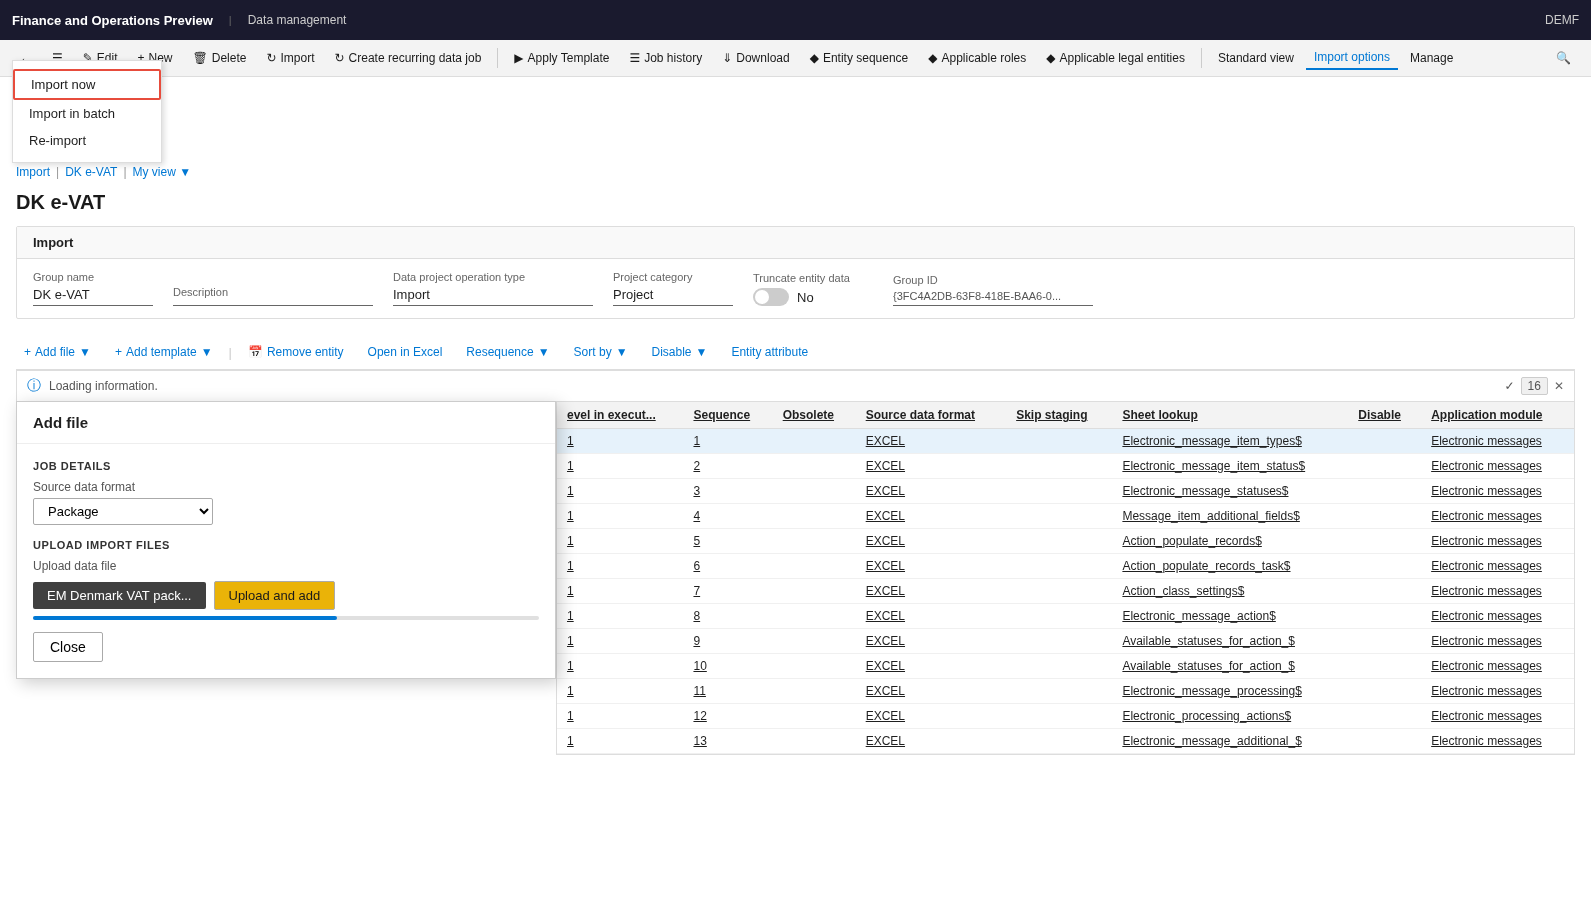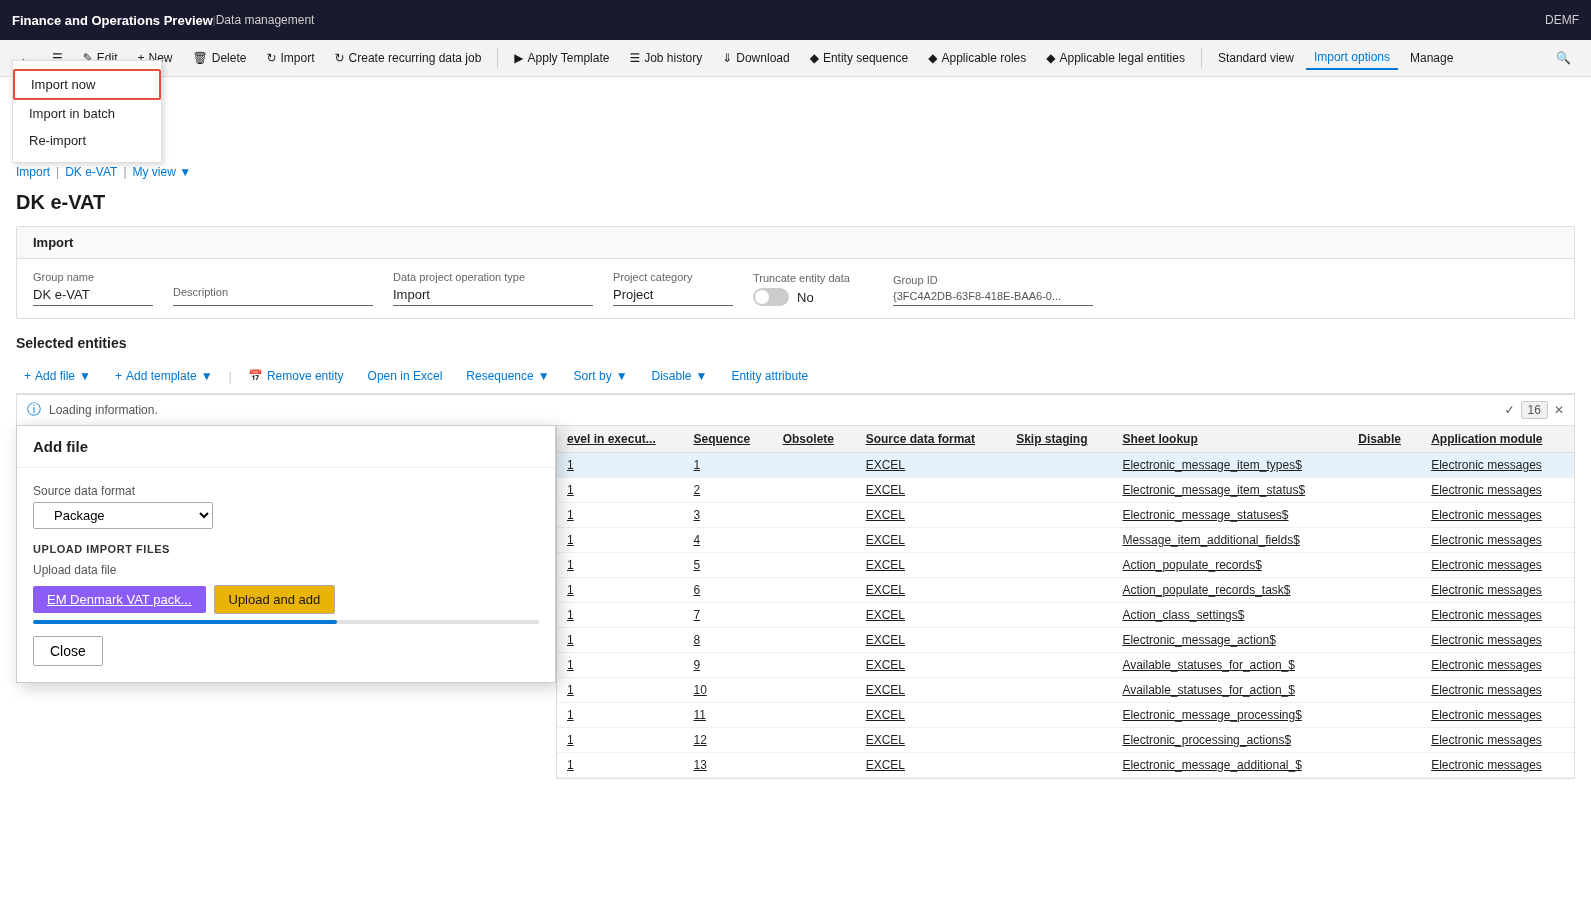--- a/index.html
+++ b/index.html
@@ -8,21 +8,21 @@
     
     .top-nav {
       background: #1a1a2e;
       color: #fff;
       display: flex;
       align-items: center;
       padding: 0 12px;
       height: 40px;
       justify-content: space-between;
     }
-    .top-nav-left { display: flex; align-items: center; }
+    .top-nav-left { display: flex; align-items: center; gap: 16px; }
     .top-nav-title { font-size: 13px; font-weight: 600; color: #fff; }
     .top-nav-module { font-size: 12px; color: #ccc; }
     .top-nav-right { font-size: 12px; color: #ccc; }
 
     
     .toolbar {
       background: #f3f3f3;
       border-bottom: 1px solid #ddd;
       padding: 6px 12px;
       display: flex;
@@ -229,43 +229,42 @@
       font-size: 11px;
       font-weight: 700;
       letter-spacing: 0.05em;
       color: #333;
       margin-bottom: 8px;
       text-transform: uppercase;
     }
     .dialog-field-label { font-size: 12px; color: #555; margin-bottom: 4px; }
     .dialog-select {
       width: 180px;
-      padding: 4px 16px;
+      padding: 4px 10px;
       font-size: 13px;
       border: 1px solid #aaa;
       border-radius: 2px;
       background: #fff;
       cursor: pointer;
     }
     .upload-row {
       display: flex;
       align-items: center;
       gap: 8px;
       margin-top: 8px;
     }
     .upload-file-btn {
-      background: #8b5cf6;
+      background: #404040;
       color: #fff;
       border: none;
       padding: 6px 14px;
       font-size: 13px;
       cursor: pointer;
       border-radius: 2px;
       white-space: nowrap;
-      text-decoration: underline;
     }
     .upload-and-add-btn {
       background: #eab308;
       color: #1a1a1a;
       border: 1px solid #aaa;
       padding: 6px 14px;
       font-size: 13px;
       cursor: pointer;
       border-radius: 2px;
     }
@@ -435,21 +434,20 @@
         </div>
         <div class="form-field">
           <span class="form-label">Group ID</span>
           <span class="form-value wide" style="font-size:11px;color:#555;">{3FC4A2DB-63F8-418E-BAA6-0...</span>
         </div>
       </div>
     </div>
   </div>
 
   <div class="entities-section">
-    <div class="entities-title">Selected entities</div>
 
     <div class="sub-toolbar">
       <button class="sub-btn">
         <span>+</span>
         <span>Add file</span>
         <span>▼</span>
       </button>
       <button class="sub-btn">
         <span>+</span>
         <span>Add template</span>
@@ -488,20 +486,21 @@
         <span class="count-badge">16</span>
         <span class="close-x">✕</span>
       </div>
     </div>
 
     <div style="position:relative;">
 
       <div class="dialog-overlay">
         <div class="dialog-title">Add file</div>
         <div class="dialog-body">
+          <div class="dialog-section-label">JOB DETAILS</div>
           <div style="margin-bottom:14px;">
             <div class="dialog-field-label">Source data format</div>
             <select class="dialog-select">
               <option>Package</option>
             </select>
           </div>
           <div class="dialog-section-label">UPLOAD IMPORT FILES</div>
           <div class="dialog-field-label">Upload data file</div>
           <div class="upload-row">
             <button class="upload-file-btn">EM Denmark VAT pack...</button>

